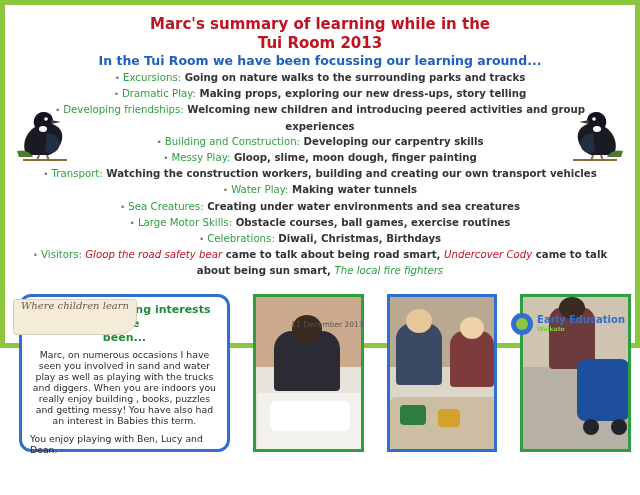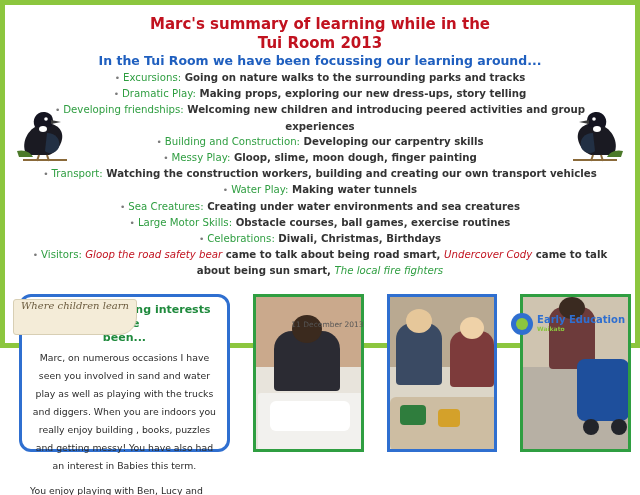--- a/index.html
+++ b/index.html
@@ -100,21 +100,21 @@
     margin: 2px 0 4px 0;
     text-align: center;
     color: #1f8a3d;
     font-size: 11px;
     font-weight: bold;
     line-height: 14px;
   }
   .interests p {
     margin: 0 0 7px 0;
     font-size: 9.3px;
-    line-height: 18px;
+    line-height: 11px;
     color: #2b2b2b;
     text-align: center;
   }
   .interests p.last {
     text-align: left;
     margin-bottom: 0;
   }
 
   .photo {
     box-sizing: border-box;

